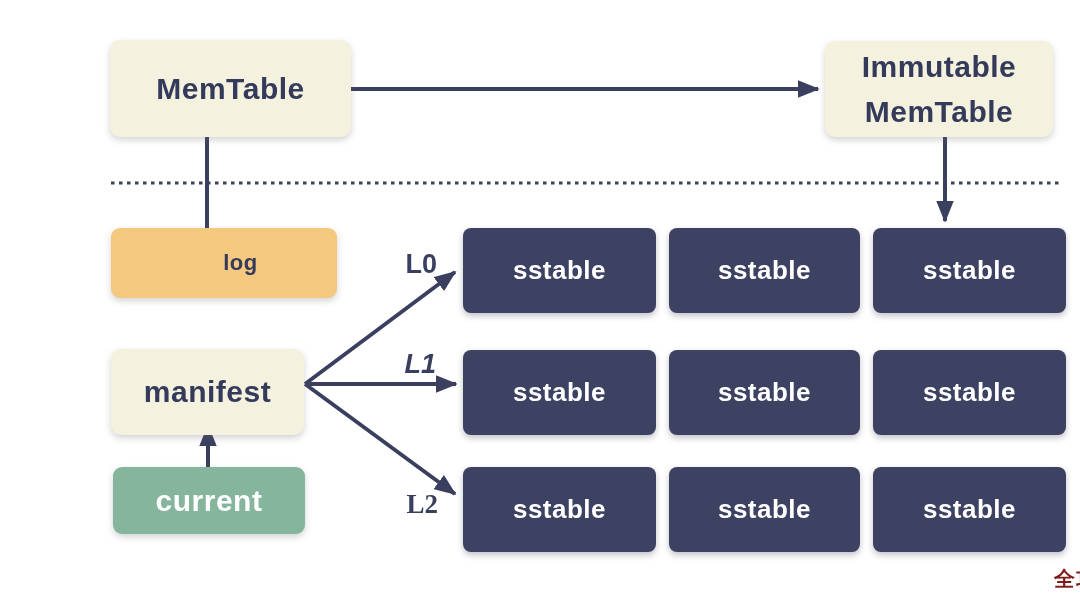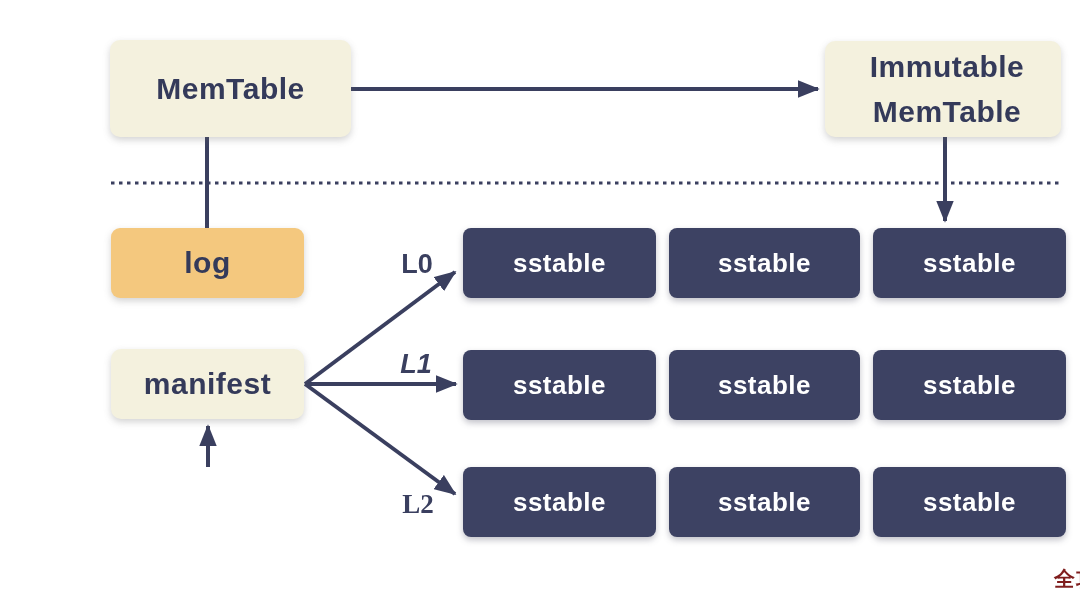--- a/index.html
+++ b/index.html
@@ -56,33 +56,33 @@
     border-radius: 9px;
     box-shadow: 0 3px 7px rgba(110,110,110,0.30);
   }
   .navy {
     background: #3d4263;
     color: #ffffff;
     border-radius: 8px;
     box-shadow: 0 3px 6px rgba(80,80,100,0.35);
   }
   .memtable   { left: 62px;  top: 40px;  width: 241px; height: 97px; font-size: 30px; }
-  .immutable  { left: 777px; top: 41px;  width: 228px; height: 96px; font-size: 30px; line-height: 45px; padding-left: 8px; }
-  .log        { left: 63px;  top: 228px; width: 193px; height: 70px; font-size: 30px; }
-  .manifest   { left: 63px;  top: 349px; width: 193px; height: 70px; font-size: 30px; }
+  .immutable  { left: 777px; top: 41px;  width: 228px; height: 96px; font-size: 30px; line-height: 45px; }
+  .log        { left: 63px;  top: 228px; width: 193px; height: 70px; font-size: 22px; padding-left: 33px; }
+  .manifest   { left: 63px;  top: 349px; width: 193px; height: 86px; font-size: 30px; }
   .current    { left: 65px;  top: 467px; width: 192px; height: 67px; font-size: 30px; }
-  .ss { font-size: 26px; height: 70px; letter-spacing: 0.5px; }
+  .ss { font-size: 26px; height: 85px; letter-spacing: 0.5px; }
   .r1 { top: 228px; } .r2 { top: 350px; } .r3 { top: 467px; }
   .c1 { left: 415px; width: 193px; }
   .c2 { left: 621px; width: 191px; }
   .c3 { left: 825px; width: 193px; }
   .lvl {
     position: absolute;
     width: 40px;
-    text-align: center;
+    text-align: right;
     font-size: 27px;
     font-weight: 600;
     color: #3a3f5f;
   }
   .l0 { left: 349px; top: 249px; }
   .l1 { left: 348px; top: 349px; font-style: italic; }
   .l2 { left: 350px; top: 489px; font-family: Liberation Serif, serif; }
   .watermark {
     position: absolute;
     right: 8px;
@@ -124,20 +124,23 @@
   </div>
 
   <div class="box amber log">
     <span>log</span>
   </div>
 
   <div class="box cream manifest">
     <span>manifest</span>
   </div>
 
+  <div class="box green current">
+    <span>current</span>
+  </div>
 
   <div class="lvl l0">L0</div>
   <div class="lvl l1">L1</div>
   <div class="lvl l2">L2</div>
 
   <div class="box navy ss r1 c1">
       <span>sstable</span>
     </div>
   <div class="box navy ss r1 c2">
       <span>sstable</span>

